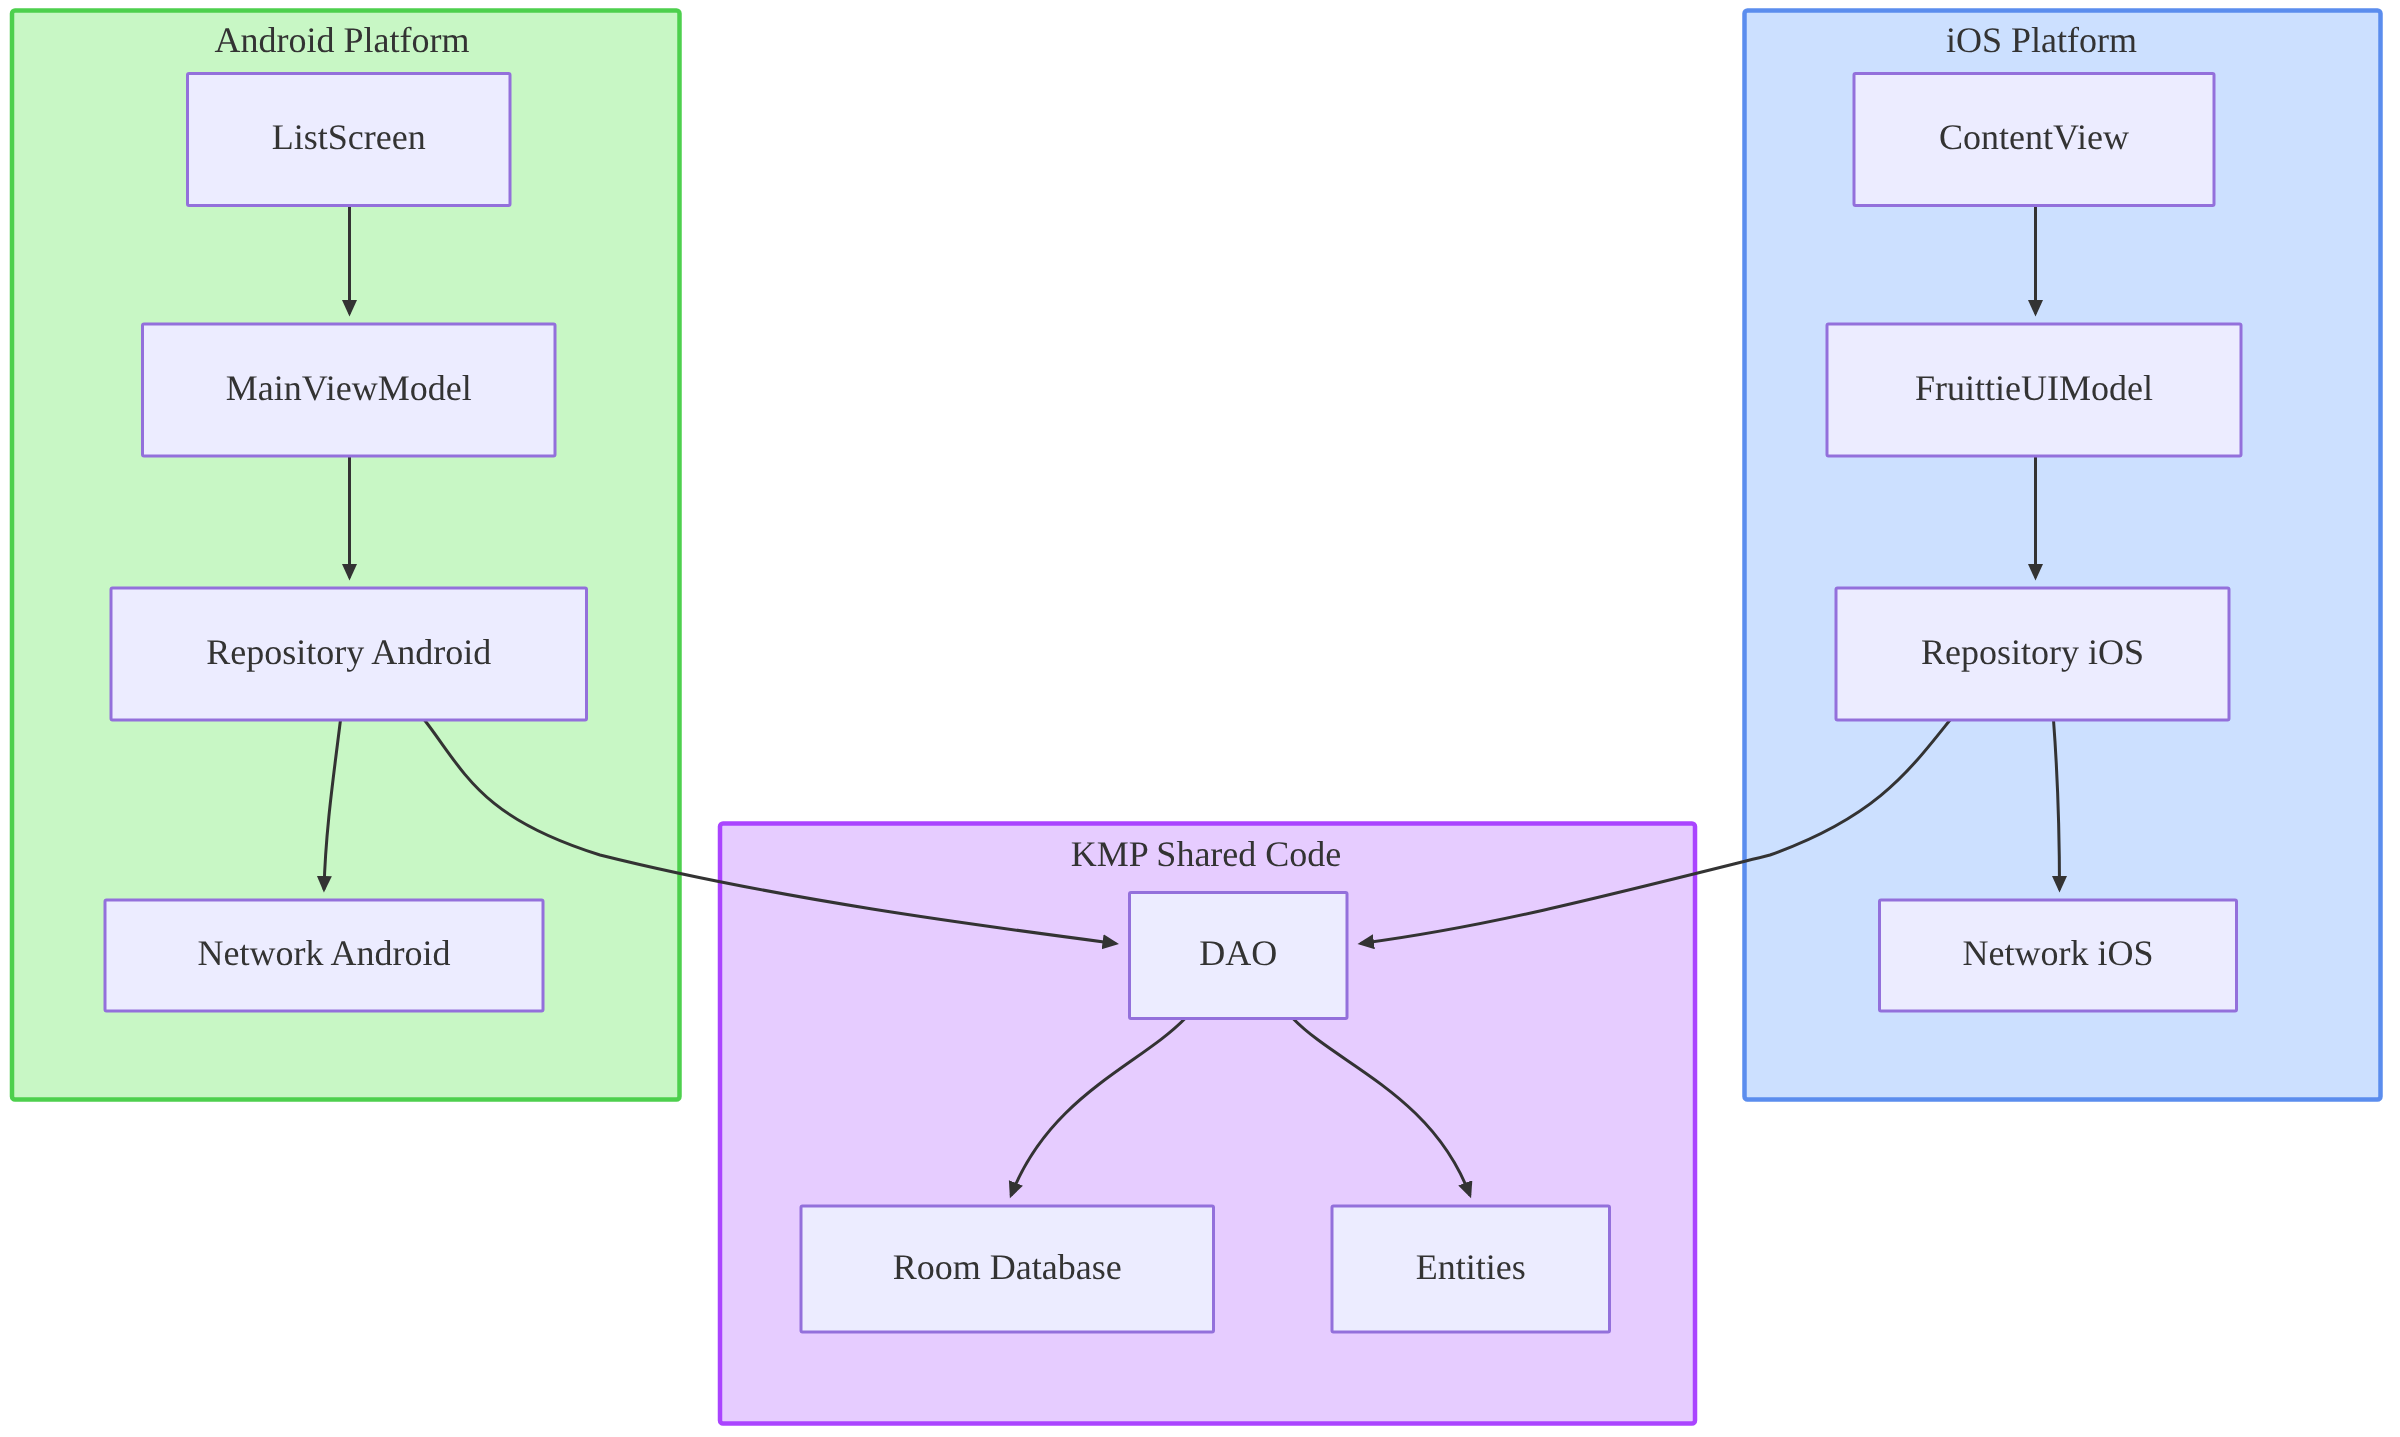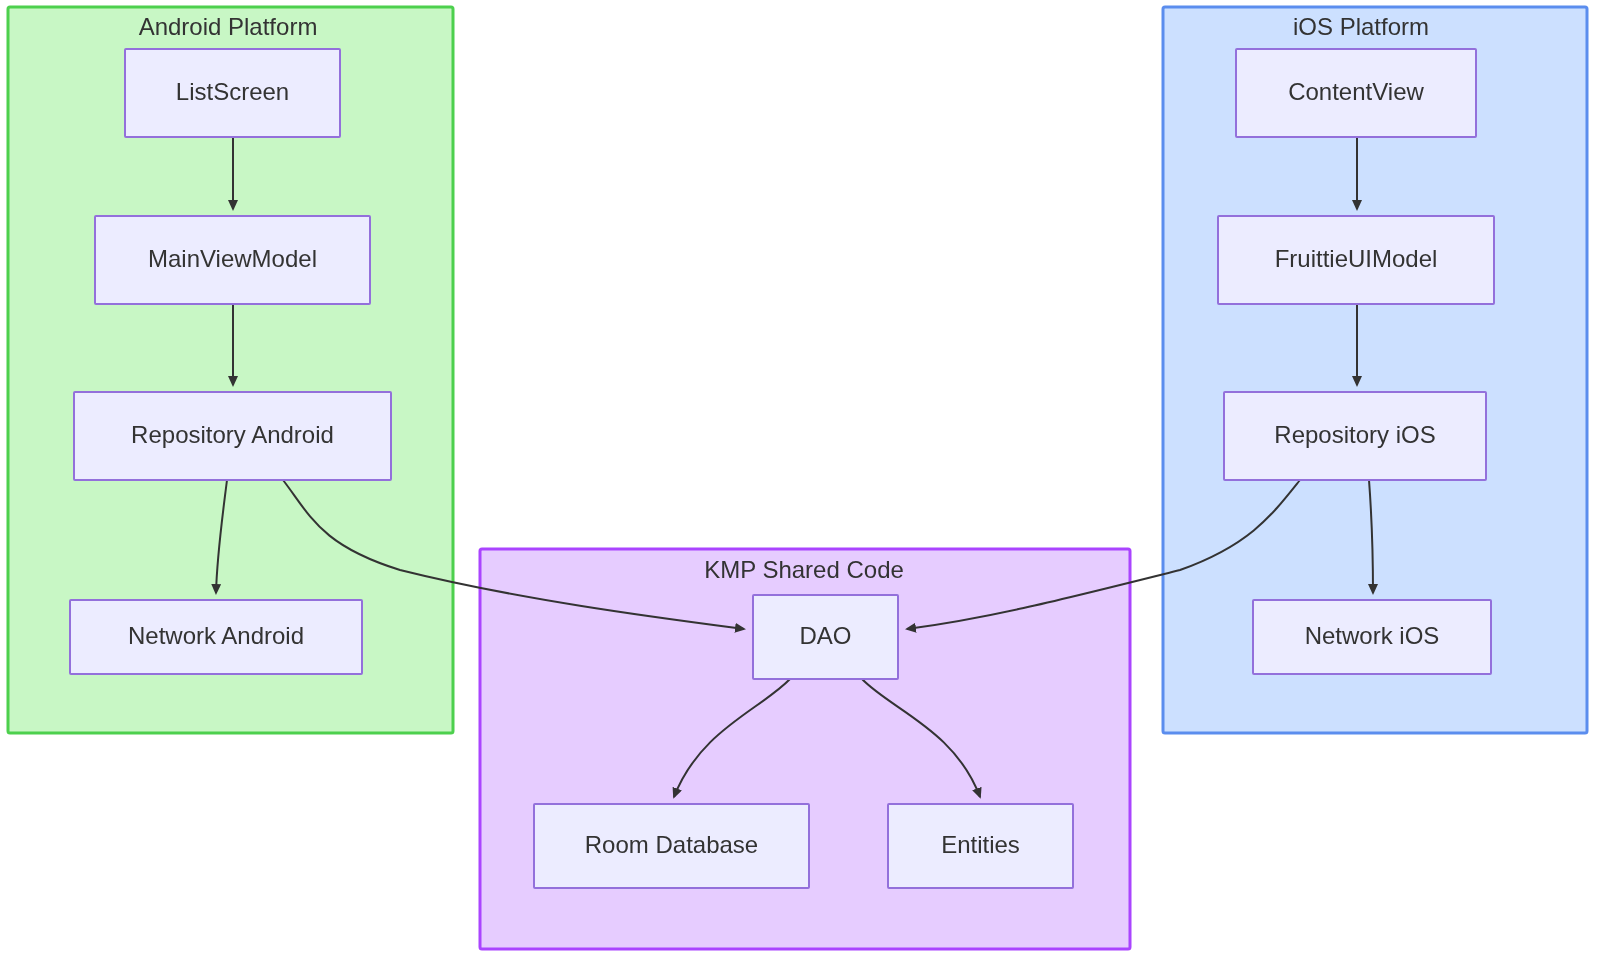--- a/index.html
+++ b/index.html
@@ -5,21 +5,21 @@
   html, body {
     margin: 0;
     padding: 0;
     background: #ffffff;
   }
   #canvas {
     position: relative;
     width: 1600px;
     height: 958px;
     background: #ffffff;
-    font-family: Liberation Sans, sans-serif;
+    font-family: Liberation Serif, serif;
     overflow: hidden;
   }
   svg.diagram {
     position: absolute;
     inset: 0;
     width: 1600px;
     height: 958px;
     display: block;
   }
   .cluster-rect {

